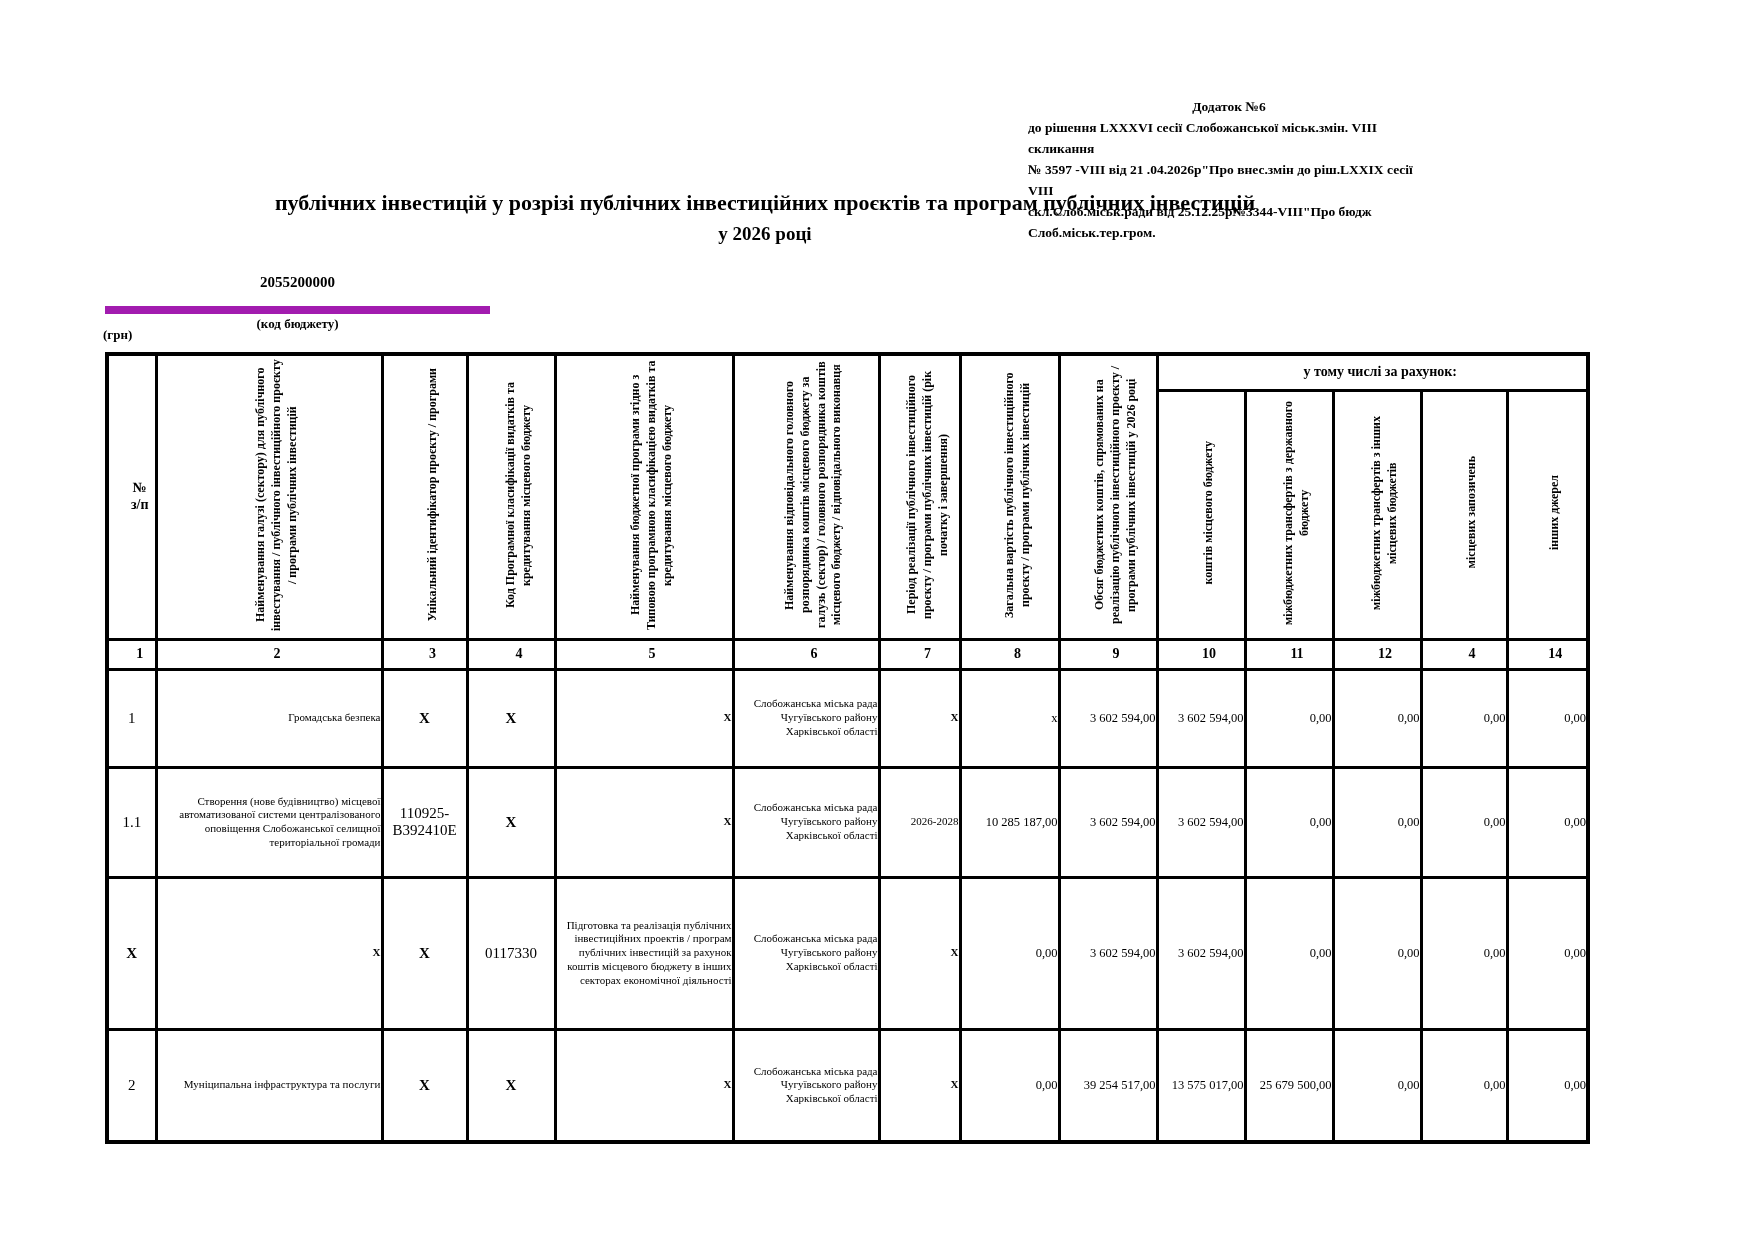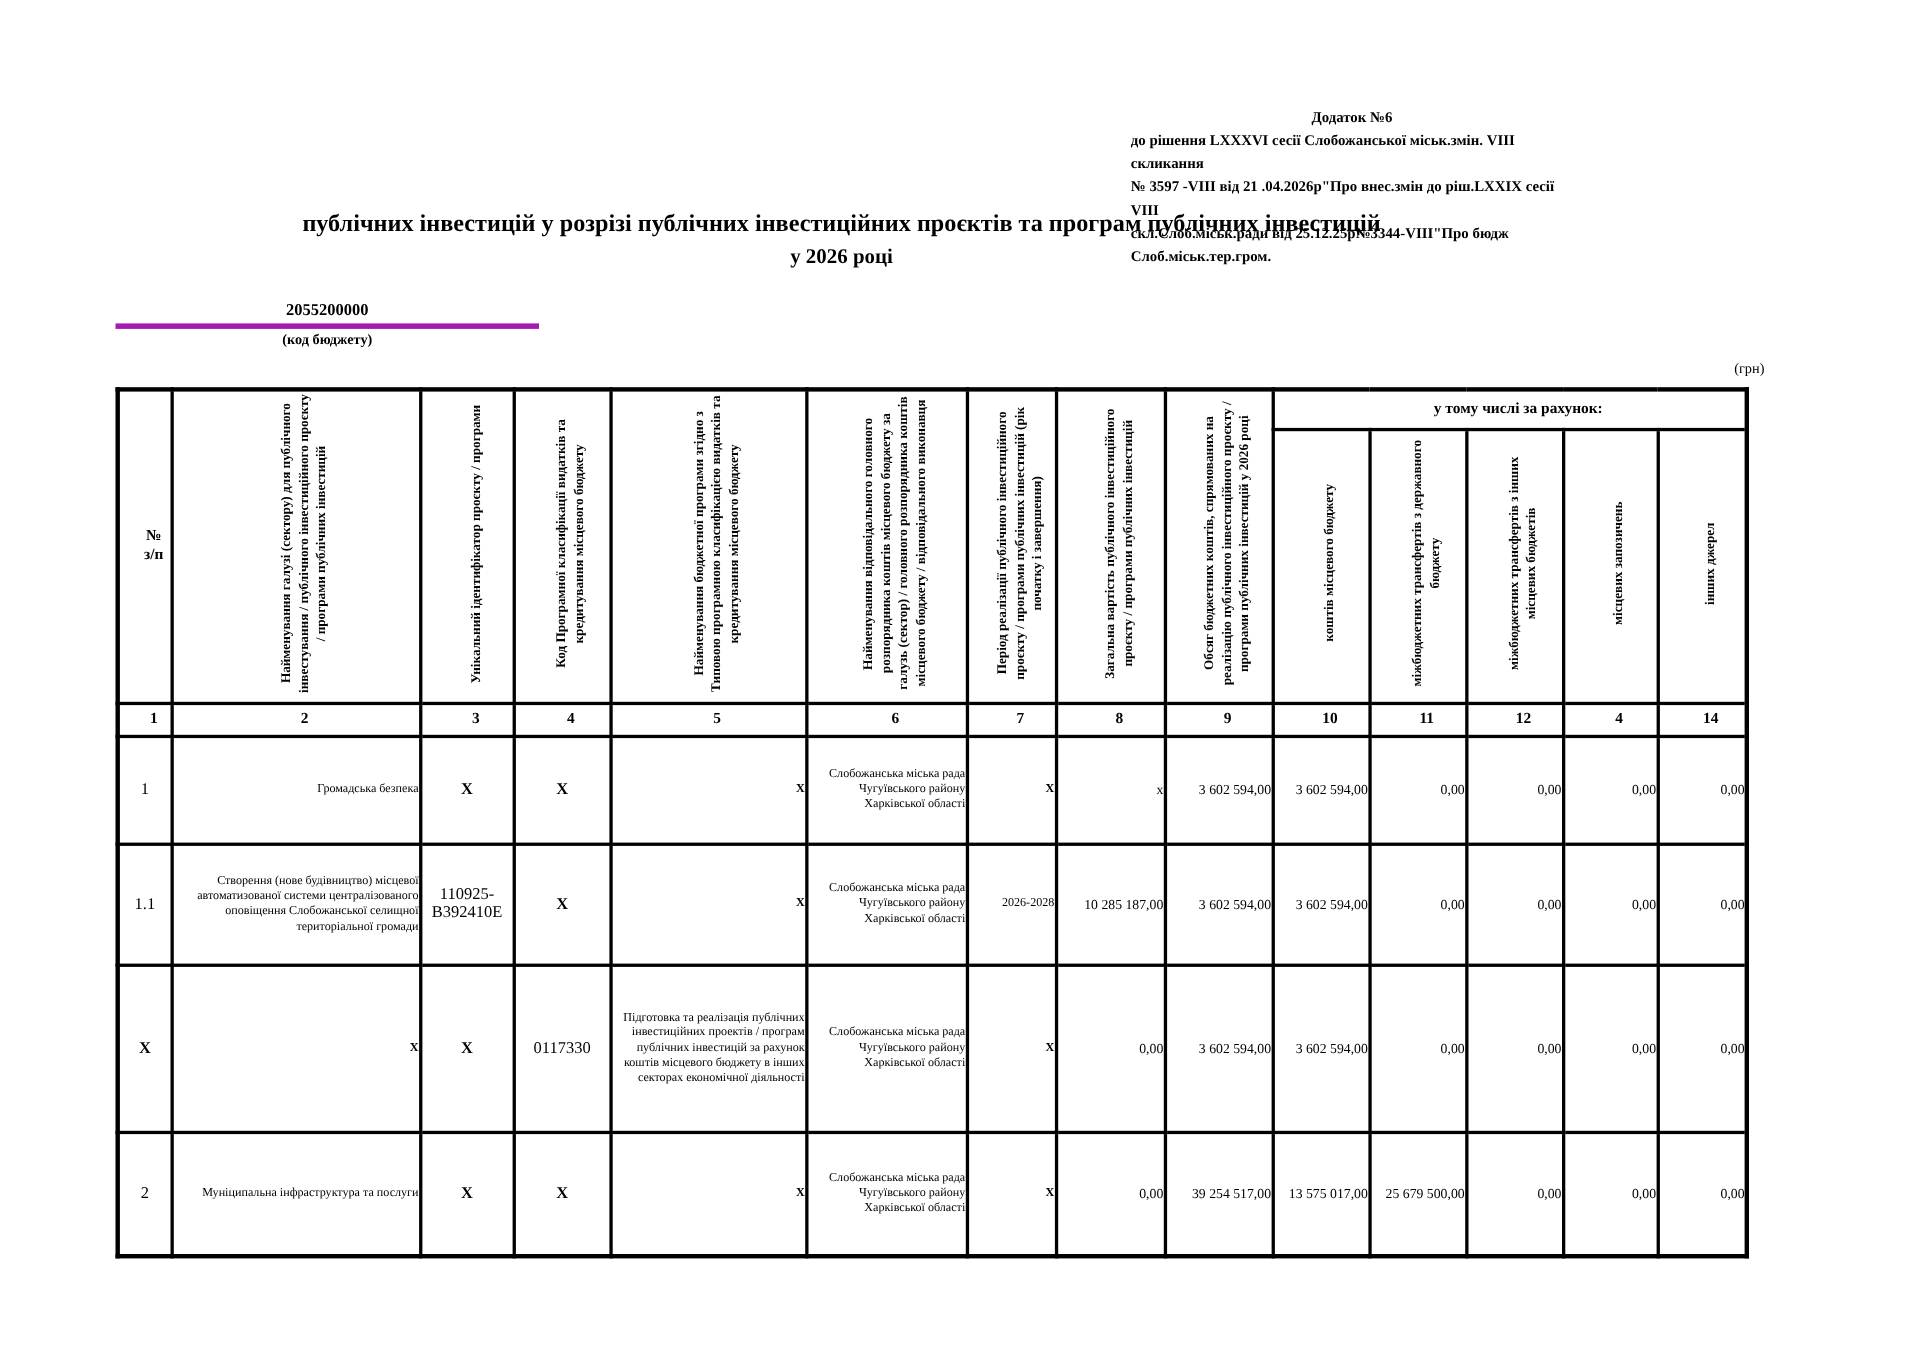--- a/index.html
+++ b/index.html
@@ -13,25 +13,25 @@
          font-size:13.5px;font-weight:bold;line-height:21px;}
   .annex .l1{text-align:center;}
   .annex .l  {text-align:left;}
   
   .title{position:absolute;left:105px;top:190px;width:1320px;text-align:center;font-weight:bold;}
   .title .t1{font-size:21px;margin-bottom:9px;}
   .title .t2{font-size:22px;margin-bottom:7px;}
   .title .t3{font-size:19px;}
   
   .budget-code{position:absolute;left:105px;top:274px;width:385px;text-align:center;}
-  .budget-code .code{font-size:15px;font-weight:bold;padding-bottom:3px;border-bottom:5px solid #a21caf;}
+  .budget-code .code{font-size:15px;font-weight:bold;padding-bottom:15px;border-bottom:8px solid #a21caf;}
   .budget-code .label{font-size:13px;font-weight:bold;padding-top:2px;text-align:center;}
   
-  .grn{position:absolute;left:123px;top:327px;width:1481px;text-align:right;
-       font-size:13px;font-weight:normal;}
+  .grn{position:absolute;left:103px;top:327px;width:1481px;text-align:left;
+       font-size:13px;font-weight:bold;}
   
   table.main{position:absolute;left:105px;top:352px;width:1481px;
              border-collapse:collapse;table-layout:fixed;border:4px solid #000;}
   table.main th,table.main td{border:3px solid #000;padding:0;overflow:hidden;}
   table.main th{font-weight:bold;vertical-align:middle;text-align:center;background:#fff;padding-left:16px;}
   tr.hdr1{height:36px;}
   tr.hdr2{height:249px;}
   tr.numrow{height:30px;}
   tr.r1{height:98px;} tr.r2{height:110px;} tr.r3{height:152px;} tr.r4{height:113px;}
   .group{font-size:14px;}

